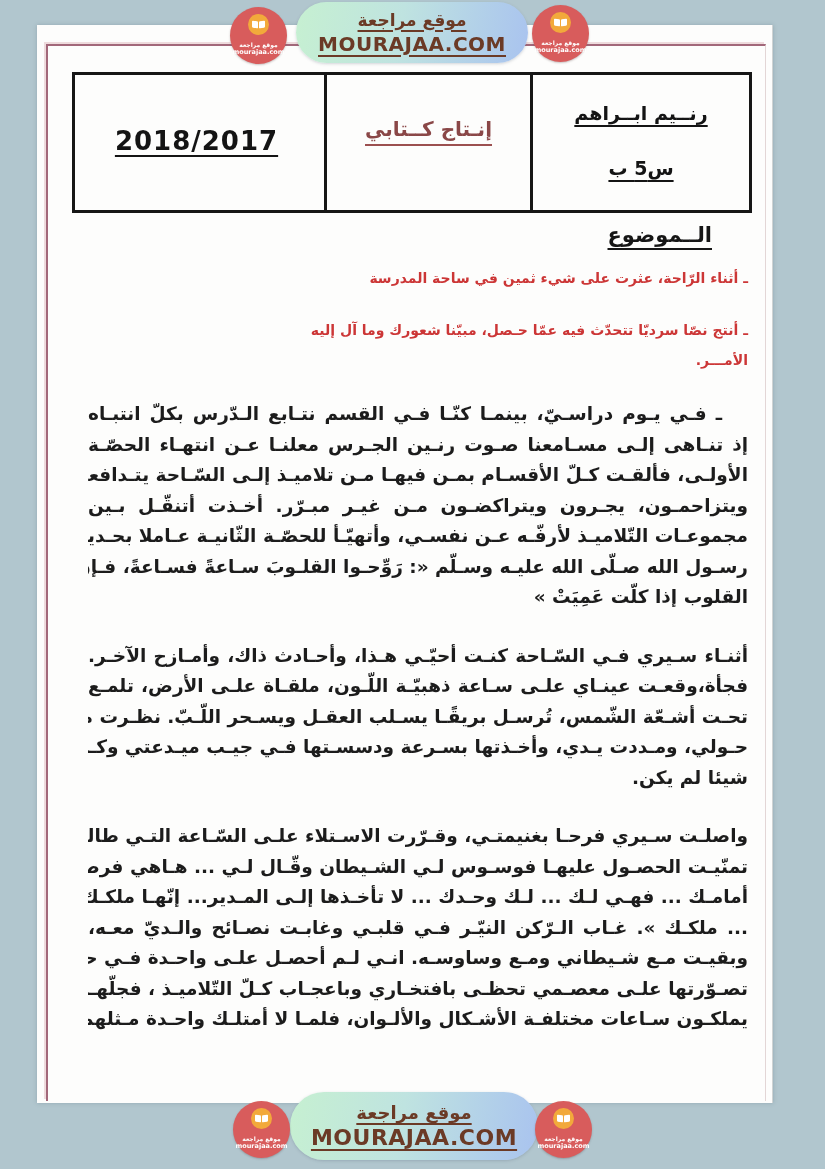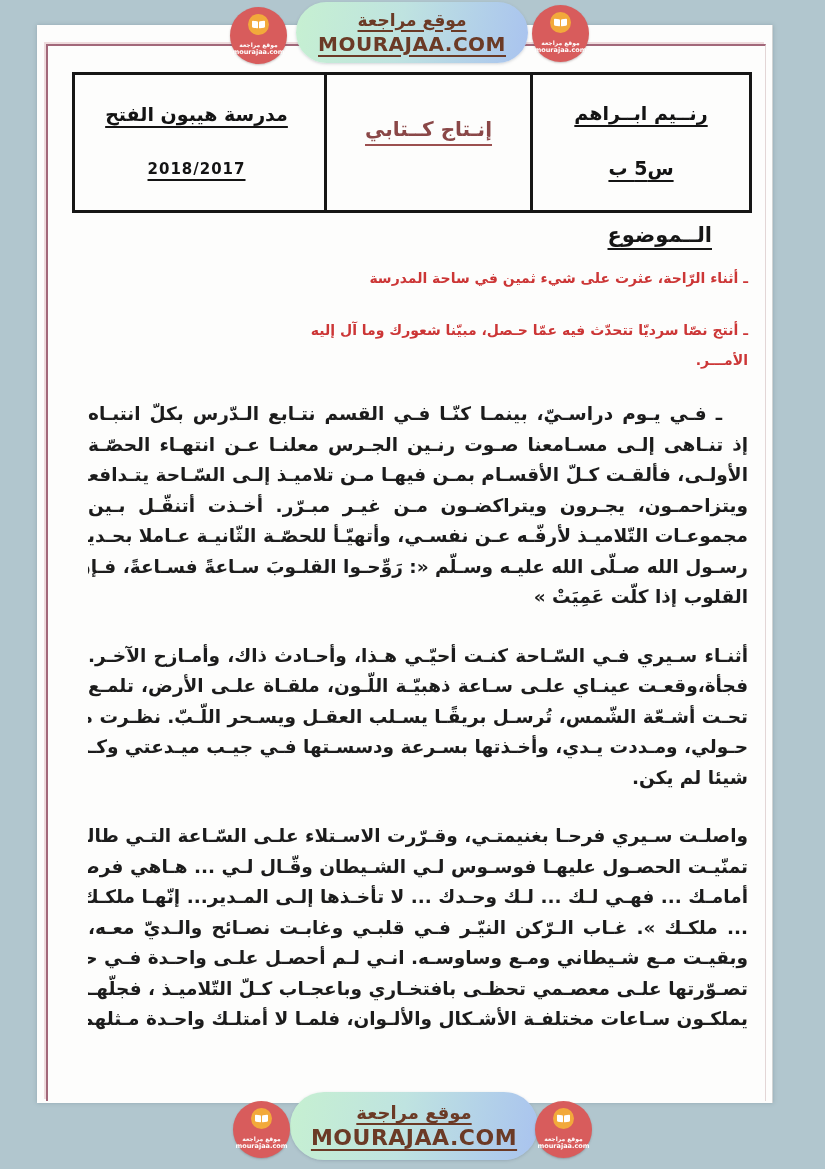--- a/index.html
+++ b/index.html
@@ -33,21 +33,21 @@
     display:grid; grid-template-columns:216px 206px 258px;
     direction:rtl; border:3px solid #161616; background:#fdfdfc;
   }
   .ht-cell {
     display:flex; flex-direction:column; align-items:center;
     justify-content:space-around; padding:10px 4px 14px 4px;
   }
   .ht-cell + .ht-cell { border-right:3px solid #161616; }
   .ht-line { font-weight:700; color:#141414; font-size:19px;
     text-decoration:underline; text-decoration-thickness:2px; text-underline-offset:5px; }
-  .ht-year { font-size:15px; direction:ltr; letter-spacing:1px; }
+  .ht-year { font-size:26px; direction:ltr; letter-spacing:1px; }
   .ht-title {
     font-size:20px; color:#8a4747; font-weight:700;
     text-decoration:underline; text-decoration-thickness:2px; text-underline-offset:8px;
     text-decoration-color:#9c5050; margin-bottom:24px;
   }
 
   
   .content { position:absolute; left:51px; top:198px; width:660px; direction:rtl; }
   .subject-label {
     font-size:21px; font-weight:700; color:#161616;
@@ -121,21 +121,20 @@
 
     <div class="header-table">
       <div class="ht-cell">
         <span class="ht-line">رنــيم ابــراهم</span>
         <span class="ht-line">س5 ب</span>
       </div>
       <div class="ht-cell">
         <span class="ht-title">إنـتاج كــتابي</span>
       </div>
       <div class="ht-cell">
-        <span class="ht-line">مدرسة هيبون الفتح</span>
         <span class="ht-line ht-year">2018/2017</span>
       </div>
     </div>
 
     <div class="content">
       <span class="subject-label">الــموضوع</span>
 
       <div class="prompts">
         <div class="prompt-line">ـ أثناء الرّاحة، عثرت على شيء ثمين في ساحة المدرسة</div>
         <div class="prompt-line prompt-gap">ـ أنتج نصّا سرديّا تتحدّث فيه عمّا حـصل، مبيّنا شعورك وما آل إليه</div>

